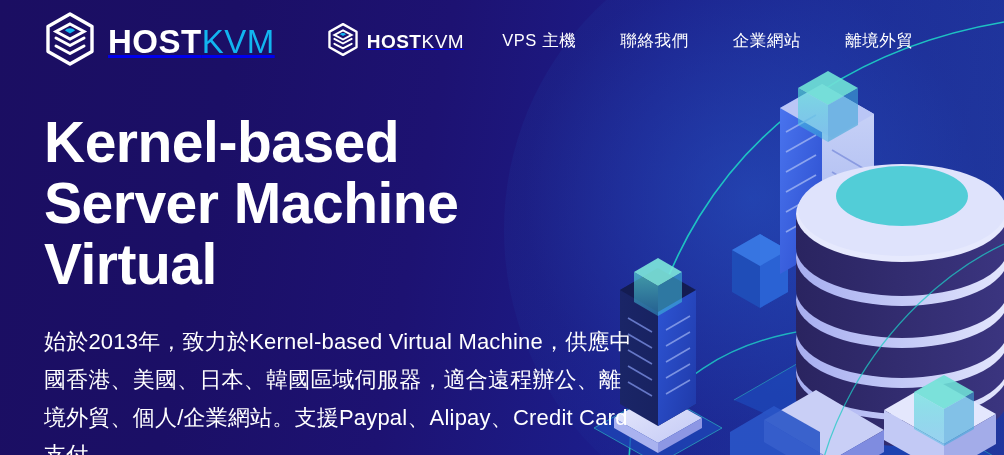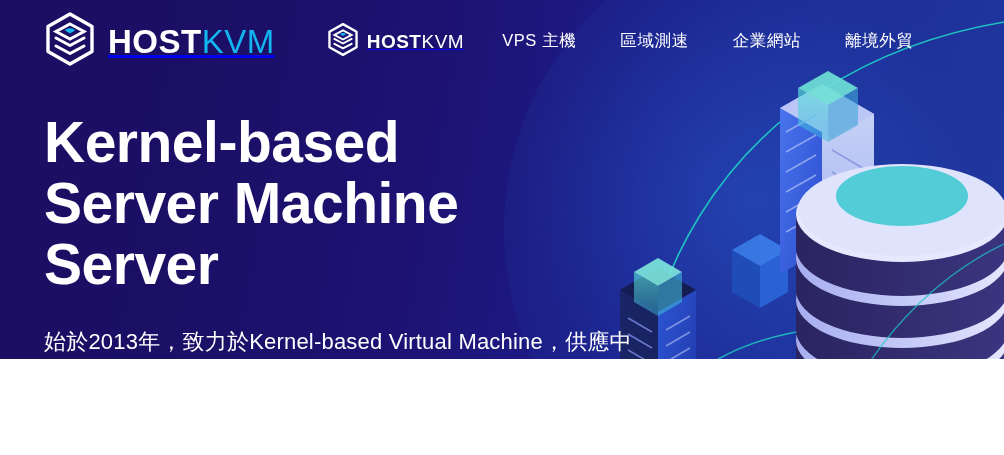--- a/index.html
+++ b/index.html
@@ -3,21 +3,21 @@
 <meta charset="utf-8">
 <style>
   * { margin:0; padding:0; box-sizing:border-box; }
   html, body {
     width:1004px; height:455px;
     overflow:hidden;
     font-family:"Liberation Sans","DejaVu Sans",sans-serif;
   }
   .hero {
     position:relative;
-    width:1004px; height:359px;
+    width:1004px; height:455px;
     background:linear-gradient(100deg,
         #1b0e62 0%,
         #1b0f66 22%,
         #1d1272 42%,
         #1c1d8a 62%,
         #1d2a96 78%,
         #20379e 100%);
     overflow:hidden;
   }
   .hero-bg-glow {
@@ -274,28 +274,28 @@
           <path d="M21 19.5 C23 16.5 29 16.5 31 19.5 L26 22.5 Z" fill="#12b5f0"></path>
           <path d="M12 27 L26 34.5 L40 27" fill="none" stroke="#ffffff" stroke-width="3.2" stroke-linejoin="round" stroke-linecap="round"></path>
           <path d="M12 35 L26 42.5 L40 35" fill="none" stroke="#ffffff" stroke-width="3.2" stroke-linejoin="round" stroke-linecap="round"></path>
         </svg>
       </span>
       <span class="wordmark wordmark-sm"><span class="wm-host">HOST</span><span class="wm-kvm-white">KVM</span></span>
     </a>
 
     <nav class="nav">
       <a class="nav-item" href="#">VPS 主機</a>
-      <a class="nav-item" href="#">區域測速</a>
+      <a class="nav-item" href="#">聯絡我們</a>
       <a class="nav-item" href="#">企業網站</a>
       <a class="nav-item" href="#">離境外貿</a>
     </nav>
   </div>
 
   <div class="copy">
     <h1 class="headline">
       <span>Kernel-based</span><br>
       <span>Server Machine</span><br>
-      <span>Server</span>
+      <span>Virtual</span>
     </h1>
     <p class="subcopy">始於2013年，致力於Kernel-based Virtual Machine，供應中國香港、美國、日本、韓國區域伺服器，適合遠程辦公、離境外貿、個人/企業網站。支援Paypal、Alipay、Credit Card支付。</p>
   </div>
 
 </div>
 
 </body></html>

